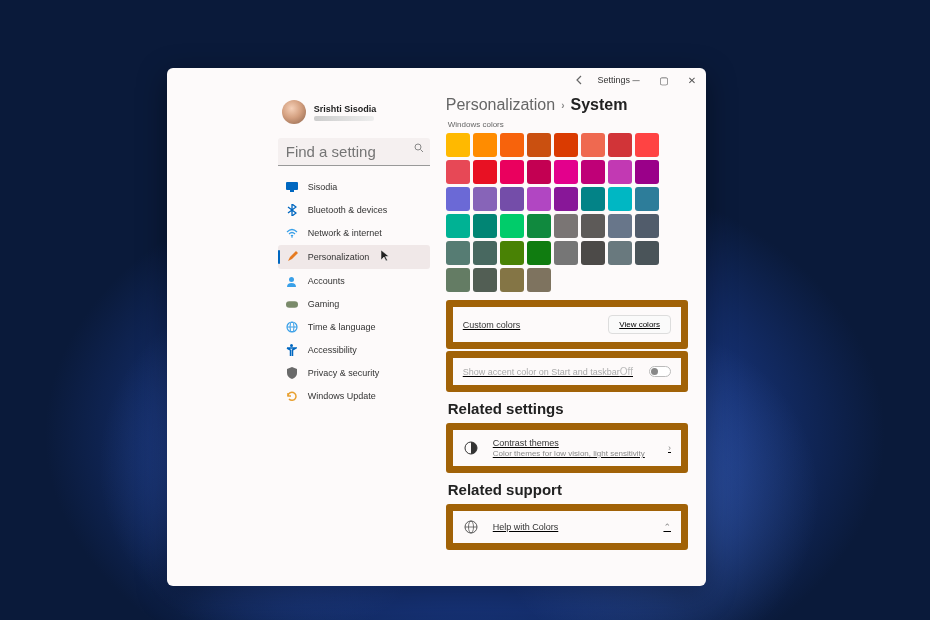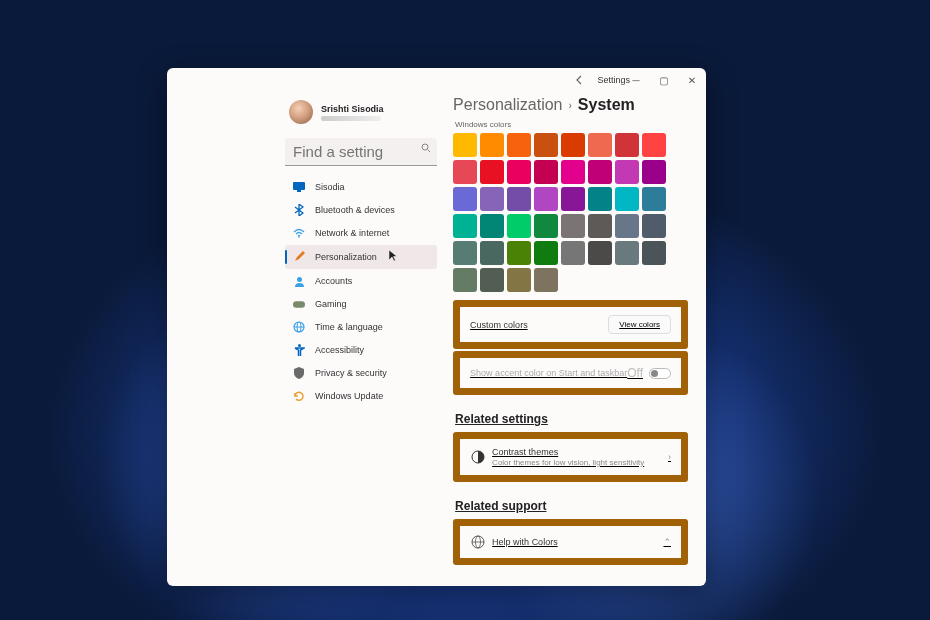--- a/index.html
+++ b/index.html
@@ -36,25 +36,25 @@
 .card { background: #fdfafa; border: 7px solid #a16207; border-radius: 3px; padding: 8px 10px; margin-bottom: 2px; display: flex; align-items: center; justify-content: space-between; text-decoration: underline; }
 .card .row-label { font-size: 9px; color: #333; }
 .card.disabled .row-label { color: #aaa; }
 .card .sub { font-size: 8px; color: #888; margin-top: 1px; }
 .btn { font-size: 8px; padding: 4px 10px; border: 1px solid #ddd; border-radius: 4px; background: #fafafa; cursor: pointer; }
 .toggle { width: 22px; height: 11px; border-radius: 6px; position: relative; }
 .toggle.off { background: #fff; border: 1px solid #bbb; }
 .toggle.off::after { content: ""; position: absolute; left: 1px; top: 1px; width: 7px; height: 7px; background: #888; border-radius: 50%; }
 .toggle.on { background: #0067c0; }
 .toggle.on::after { content: ""; position: absolute; right: 1px; top: 1px; width: 9px; height: 9px; background: #fff; border-radius: 50%; }
-.toggle-wrap { display: flex; align-items: center; gap: 6px; font-size: 12px; color: #666; }
+.toggle-wrap { display: flex; align-items: center; gap: 16px; font-size: 10px; color: #666; }
 .toggle-wrap.disabled { color: #bbb; }
-.heading { font-size: 12px; font-weight: 600; color: #222; margin: 17px 0 6px 2px; text-decoration: underline; }
+.heading { font-size: 15px; font-weight: 600; color: #222; margin: 8px 0 6px 2px; }
 .link { font-size: 9px; color: #0067c0; cursor: pointer; padding: 6px 22px; }
-.expand { display: flex; align-items: center; gap: 6px; }
+.expand { display: flex; align-items: center; gap: 14px; }
 .expand .eicon { width: 16px; height: 16px; border-radius: 50%; display: flex; align-items: center; justify-content: center; }
 .card .chev-r { color: #888; font-size: 9px; }
 </style>
 </head>
 <body>
 
 <div class="bg"></div>
 
 <div class="window">
 

